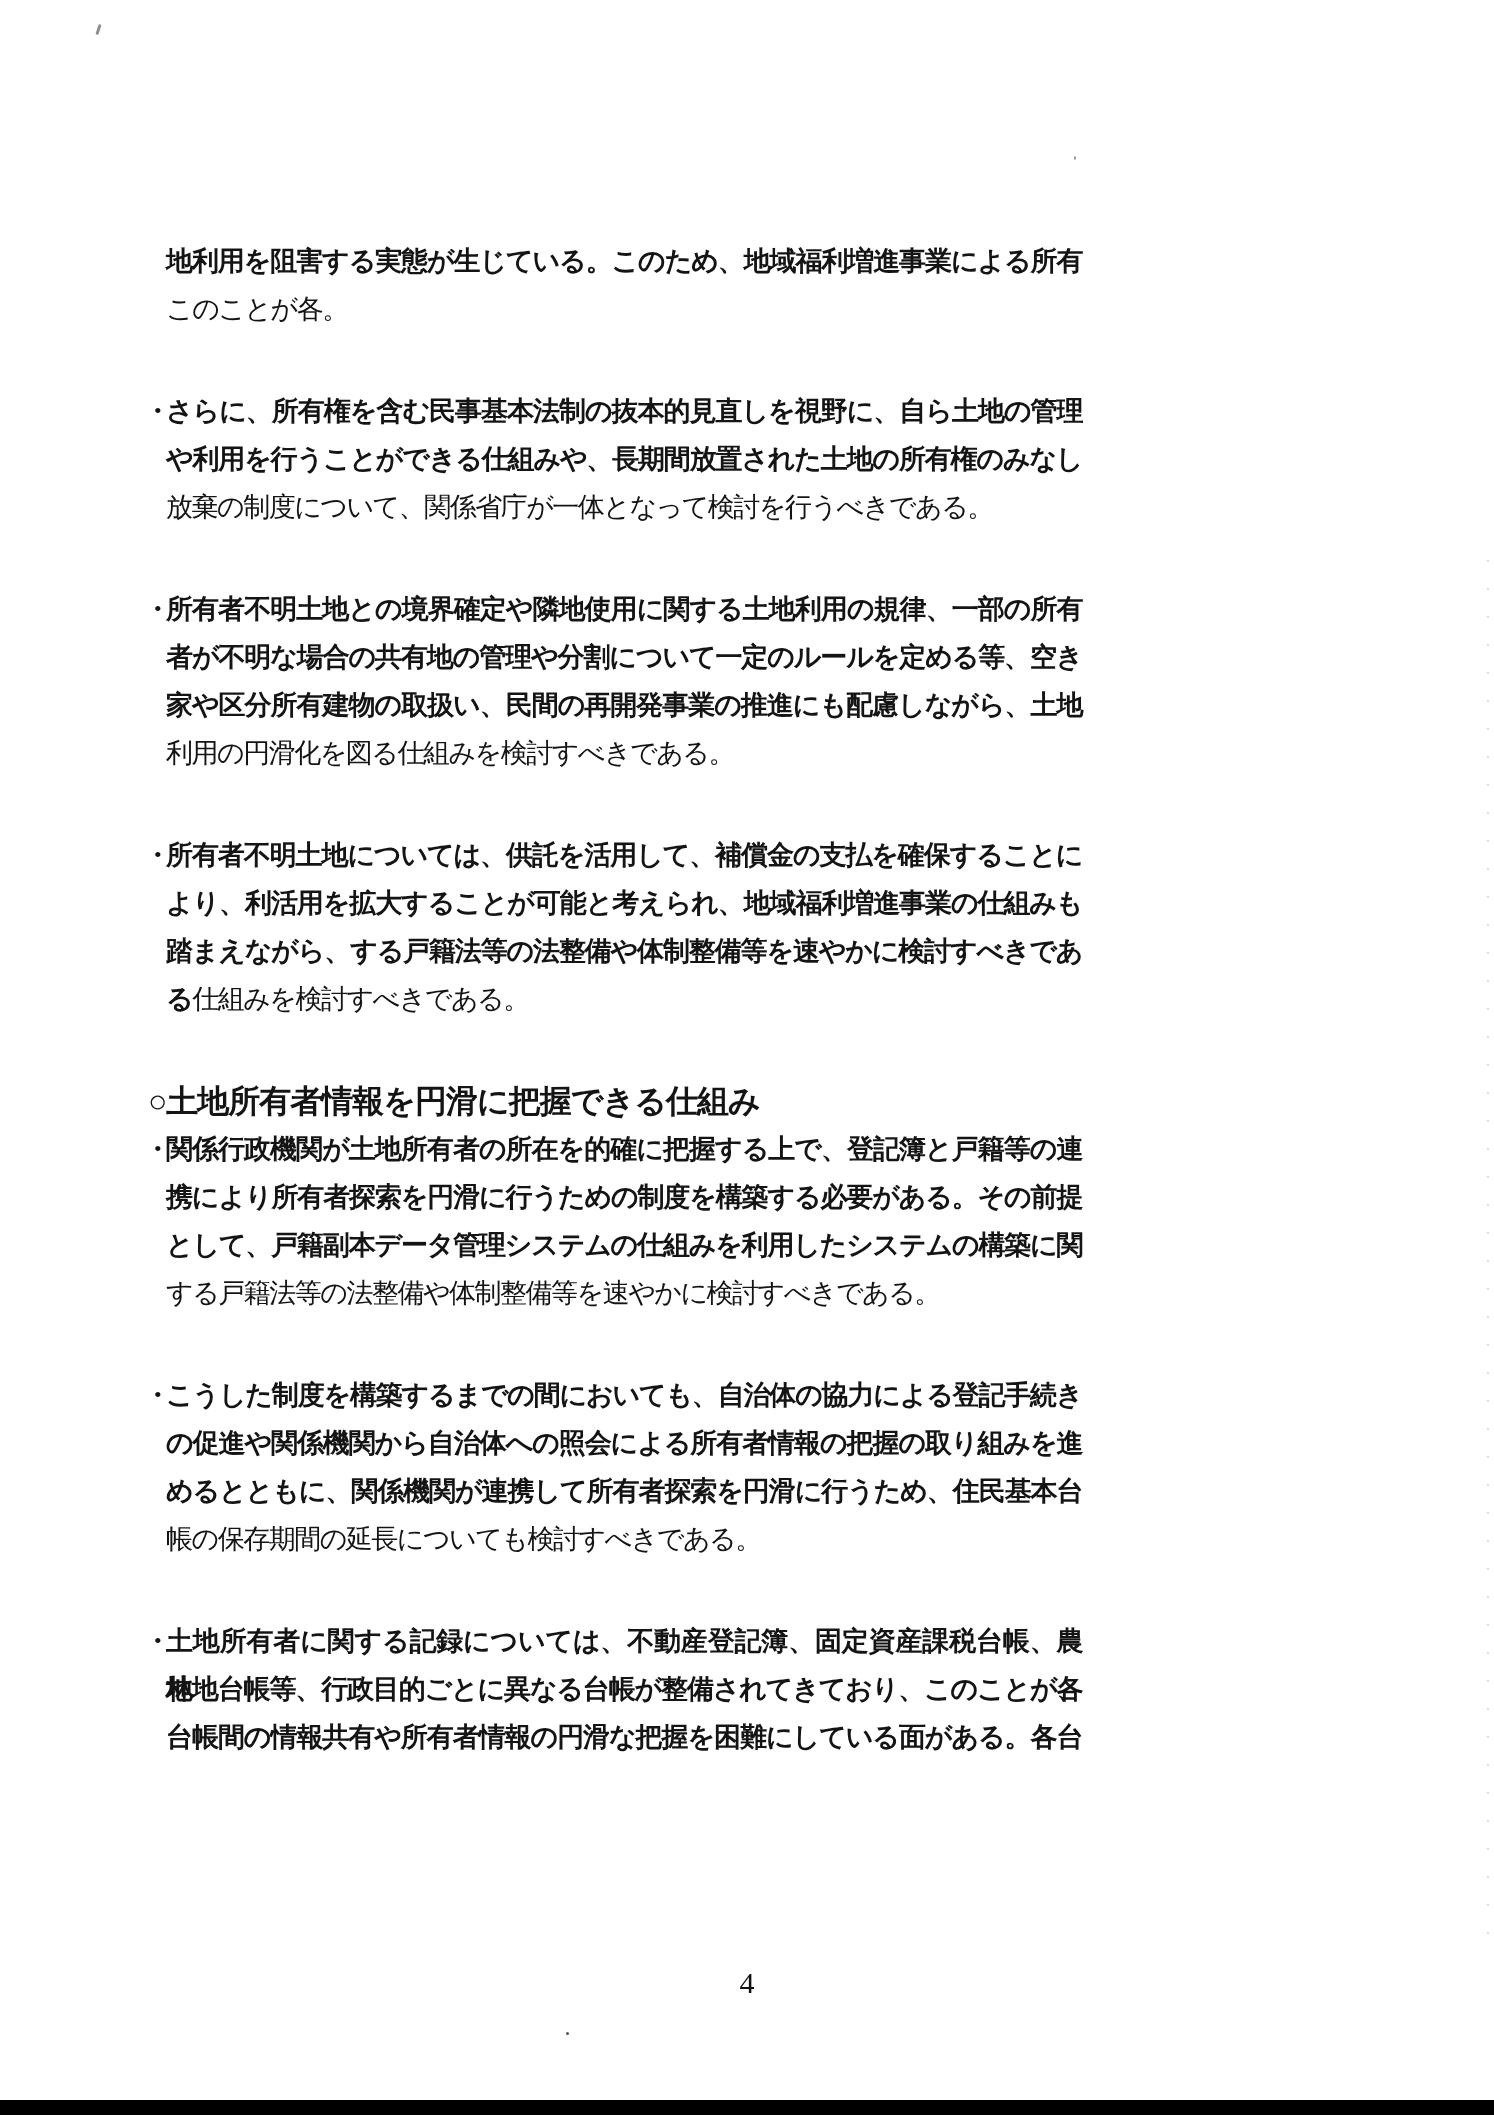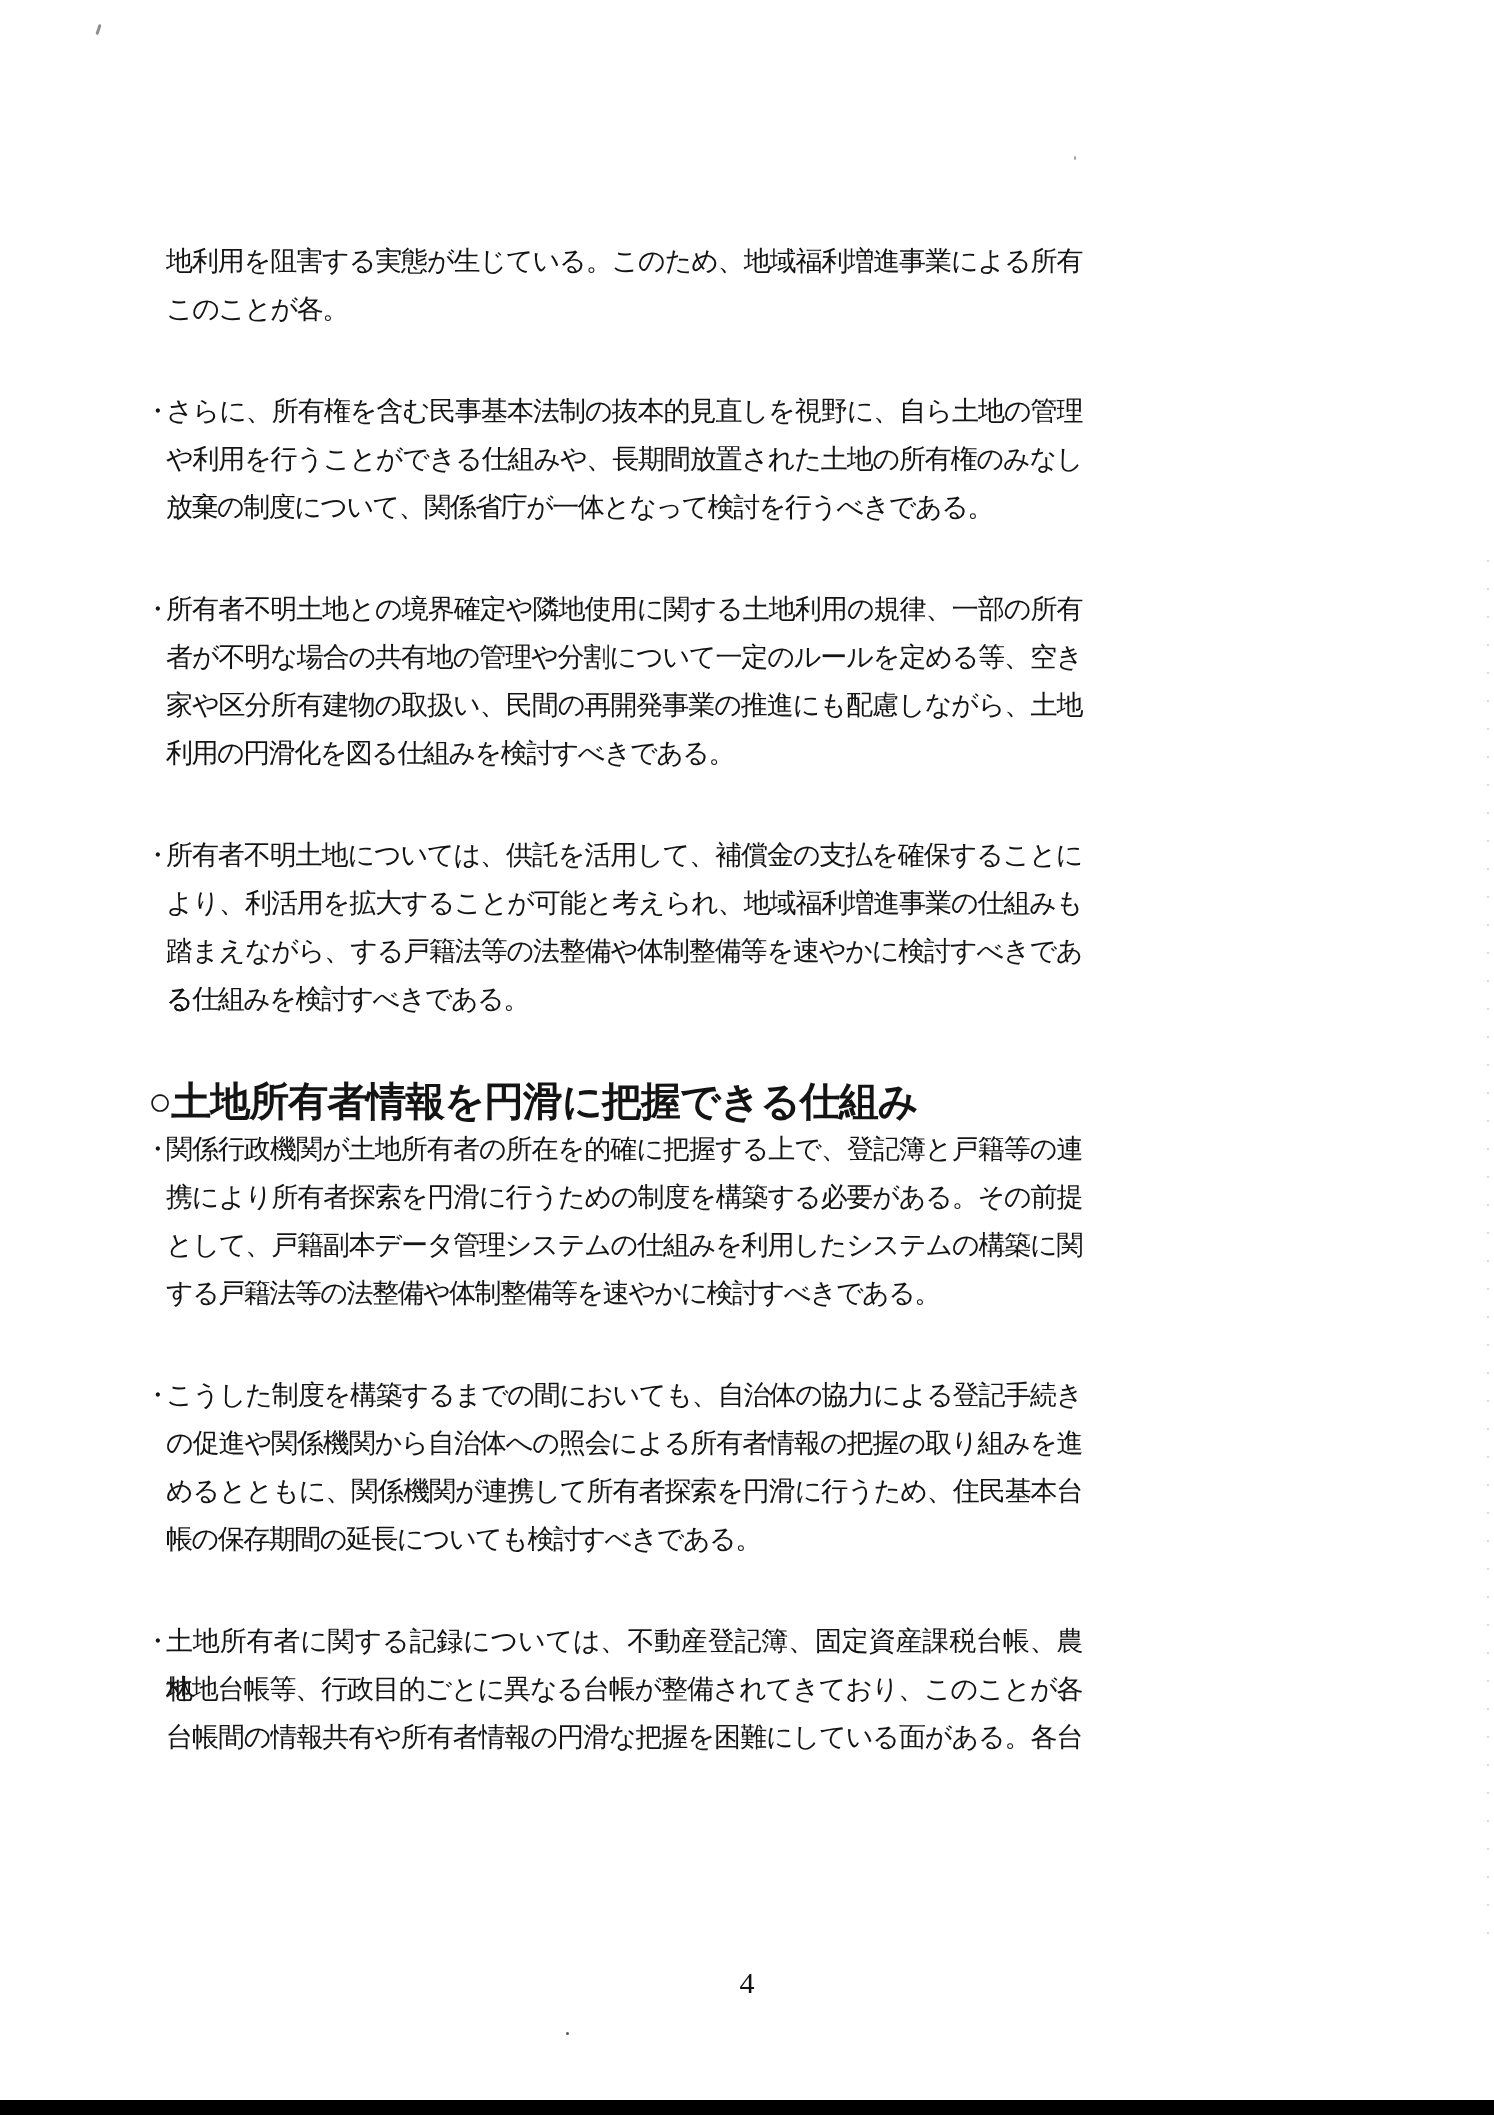--- a/index.html
+++ b/index.html
@@ -30,33 +30,34 @@
     line-height: 48px;
     height: 48px;
     letter-spacing: -1.5px;
     text-align: justify;
     overflow: visible;
     white-space: nowrap;
   }
   .line.fill {
     white-space: normal;
     text-align-last: justify;
+    font-weight: bold;
   }
   .bullet-marker {
     position: absolute;
     left: -22px;
     top: 0;
     font-size: 27px;
     line-height: 48px;
     letter-spacing: 0;
   }
   .heading {
     font-family: "Liberation Sans", "DejaVu Sans", sans-serif;
     font-weight: bold;
-    font-size: 40px;
+    font-size: 32px;
     line-height: 48px;
     margin: 2px 0 0 -18px;
     letter-spacing: -1px;
     white-space: nowrap;
   }
   .page-number {
     position: absolute;
     top: 1966px;
     left: 0;
     width: 100%;

